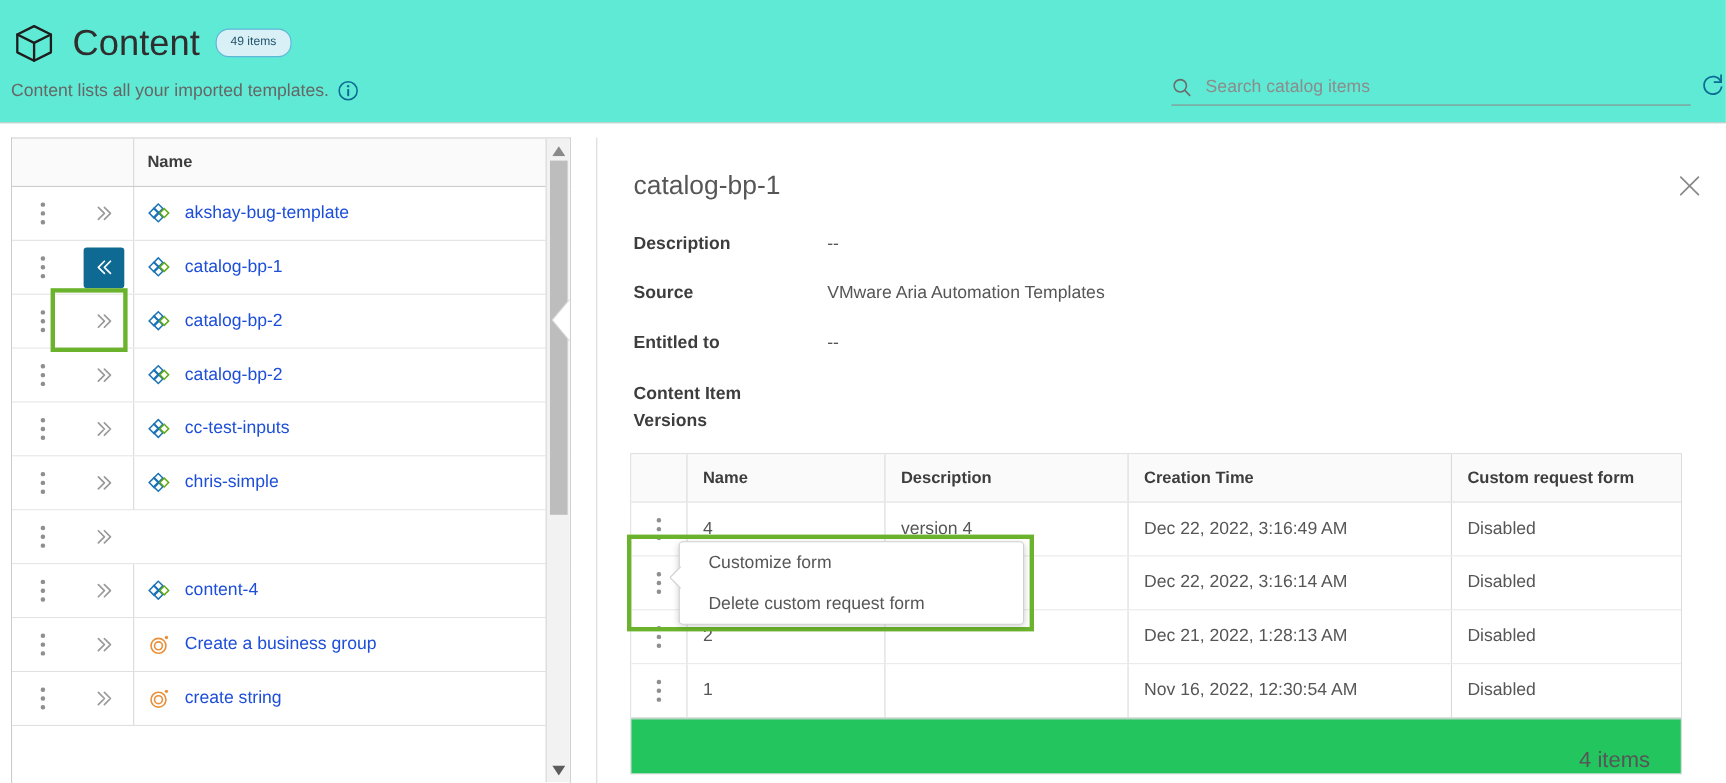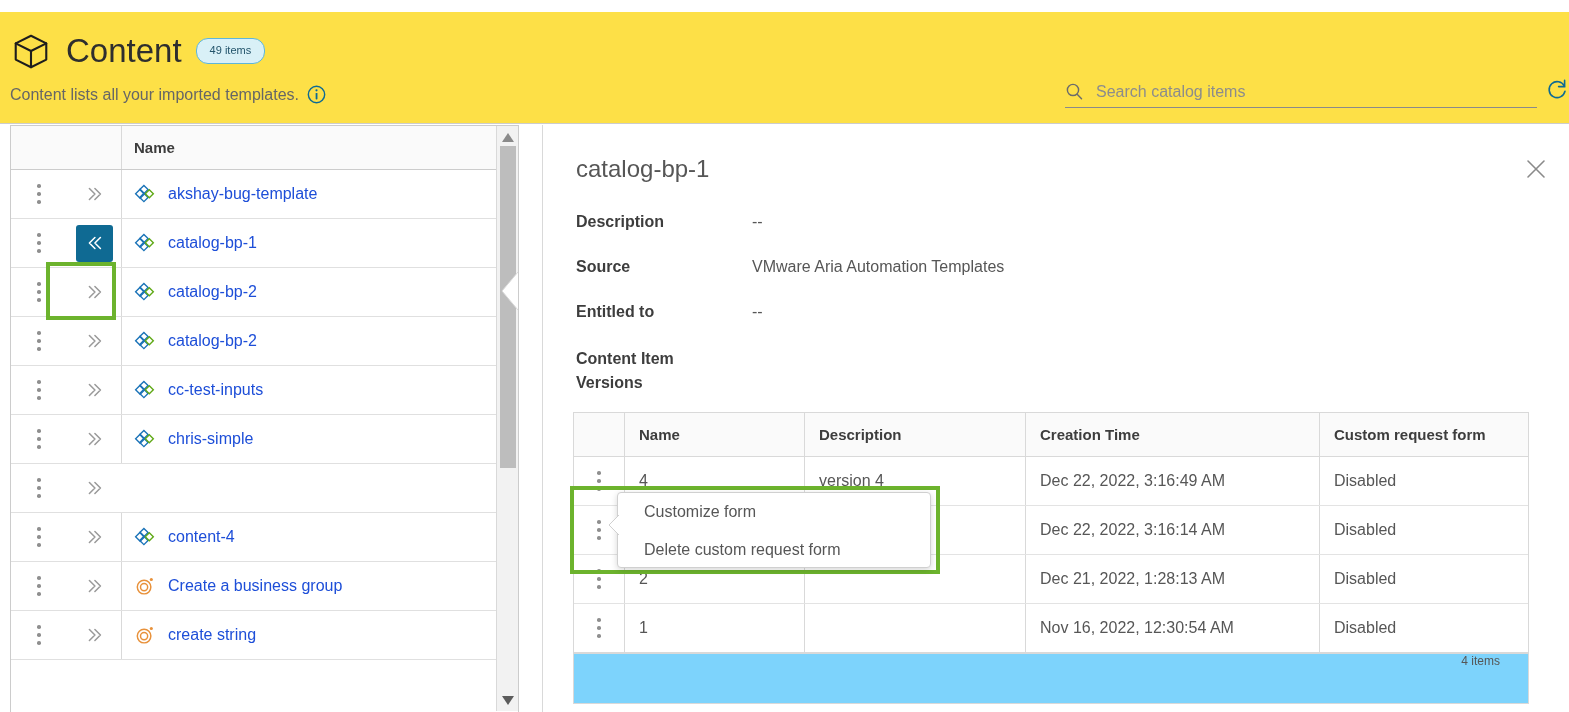--- a/index.html
+++ b/index.html
@@ -9,22 +9,22 @@
     width: 1569px; height: 712px;
     background: #ffffff;
     font-family: "Liberation Sans", sans-serif;
     color: #565656;
     overflow: hidden;
   }
   #app { position: relative; width: 1569px; height: 712px; background:#fff; }
 
   
   .page-header {
-    position: absolute; left: 0; top: 12px; width: 1569px; height: 112px;
-    background: #fde047;
+    position: absolute; left: 0; top: 0; width: 1569px; height: 112px;
+    background: #5eead4;
     border-bottom: 1px solid #cccccc;
   }
   .title-row {
     position: absolute; left: 10px; top: 18px;
     display: flex; align-items: center; gap: 14px;
   }
   .box-icon { width: 42px; height: 42px; display:block; }
   .page-title {
     font-size: 33px; font-weight: 400; color: #2e2e2e;
     letter-spacing: 0px; line-height: 40px;
@@ -171,22 +171,22 @@
   }
   .vt-row:last-of-type { border-bottom: 1px solid #d9d9d9; }
   .vc { display: flex; align-items: center; height: 100%; }
   .vc-kebab { width: 50px; flex:none; justify-content: center; }
   .vc-name { width: 180px; flex:none; padding-left: 14px; border-left: 1px solid #d9d9d9; }
   .vc-desc { width: 186px; flex:none; padding-left: 14px; border-left: 1px solid #d9d9d9; }
   .vt-row .vc-name, .vt-row .vc-desc, .vt-row .vc-time { border-left: 1px solid #d9d9d9; }
   .vc-time { width: 294px; flex:none; padding-left: 14px; border-left: 1px solid #d9d9d9; margin-left: 35px; }
   .vc-form { flex: 1; padding-left: 14px; border-left: 1px solid #d9d9d9; }
   .vt-foot {
-    height: 50px; display: flex; align-items: flex-start; justify-content: flex-end;
-    padding-right: 28px; font-size: 12px; color: #565656; background: #7dd3fc;
+    height: 50px; display: flex; align-items: flex-end; justify-content: flex-end;
+    padding-right: 28px; font-size: 20px; color: #565656; background: #22c55e;
     border-top: 1px solid #d9d9d9;
   }
 
   
   .dropdown {
     position: absolute; left: 617px; top: 492px; width: 314px; height: 76px;
     background: #ffffff; border: 1px solid #d0d0d0; border-radius: 4px;
     box-shadow: 0 2px 6px rgba(0,0,0,0.16);
     z-index: 30;
   }

